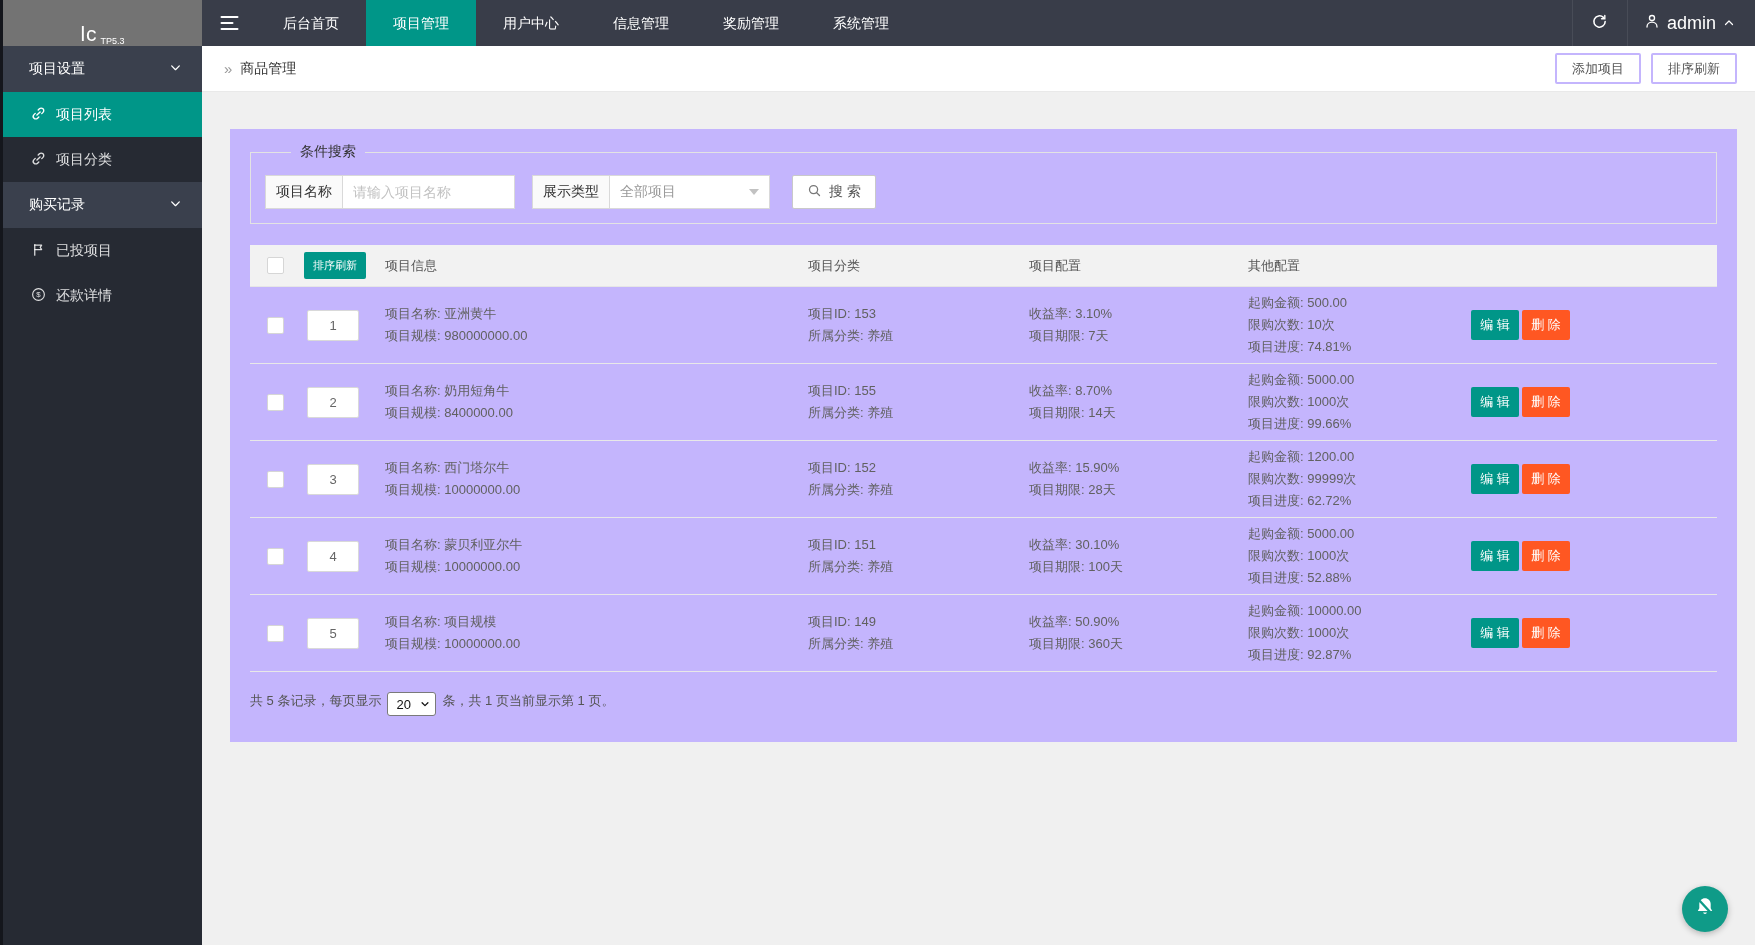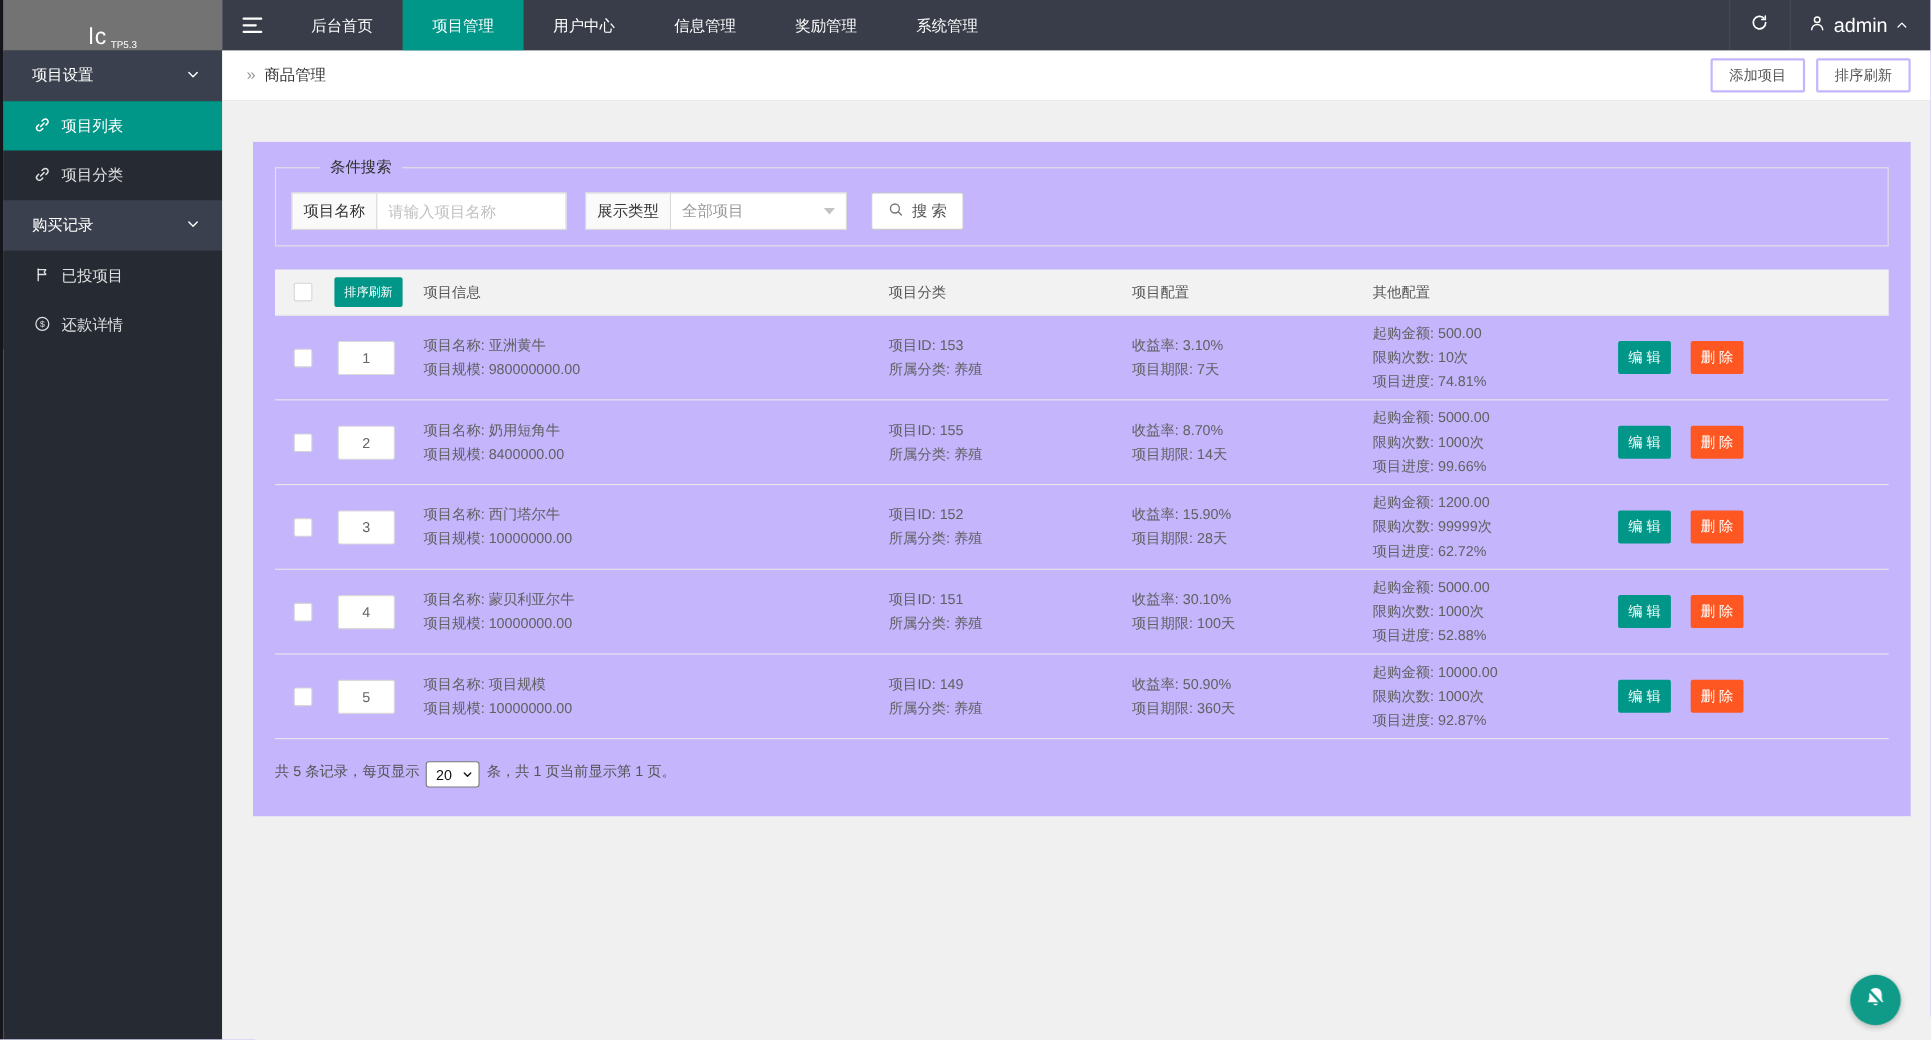--- a/index.html
+++ b/index.html
@@ -57,21 +57,21 @@
   .table { margin-top:21px; }
   .thead, .trow { display:flex; align-items:center; }
   .thead { height:42px; background:#f2f2f2; border-bottom:1px solid #e6e6e6; font-size:13px; color:#555; }
   .trow { height:77px; border-bottom:1px solid #e8e8e8; font-size:13px; color:#616161; }
   .c-check { width:50px; flex:0 0 50px; display:flex; align-items:center; justify-content:center; }
   .c-sort { width:85px; flex:0 0 85px; display:flex; align-items:center; }
   .c-info { flex:1; min-width:0; }
   .c-cat { width:221px; flex:0 0 221px; }
   .c-config { width:219px; flex:0 0 219px; }
   .c-other { width:223px; flex:0 0 223px; }
-  .c-actions { width:246px; flex:0 0 246px; display:flex; align-items:center; gap:18px; }
+  .c-actions { width:246px; flex:0 0 246px; display:flex; align-items:center; gap:3px; }
   .cell-line { line-height:22px; white-space:nowrap; }
   .checkbox { appearance:none; -webkit-appearance:none; width:17px; height:17px; border:1px solid #d6d6d6; border-radius:2px; background:#fff; cursor:pointer; margin:0; }
   .sort-refresh { height:27px; padding:0 9px; background:#009688; color:#fff; border:none; border-radius:2px; font-size:11px; cursor:pointer; margin-left:4px; font-family:inherit; }
   .sort-input { width:52px; height:31px; border:1px solid #d9d9d9; border-radius:2px; text-align:center; font-size:13px; color:#666; margin-left:7px; outline:none; font-family:inherit; background:#fff; }
   .btn-edit, .btn-del { height:30px; width:48px; border:none; border-radius:2px; color:#fff; font-size:13px; cursor:pointer; font-family:inherit; white-space:nowrap; }
   .btn-edit { background:#009688; }
   .btn-del { background:#FF5722; }
 
   .pagination { margin-top:20px; display:flex; align-items:flex-start; font-size:13px; color:#555; }
   .page-select { margin:0 6px; height:24px; min-width:49px; border:1px solid #7a7a7a; border-radius:3px; background:#fff; display:inline-flex; align-items:center; justify-content:space-between; gap:8px; padding:0 5px 0 8px; font-size:13px; color:#111; cursor:pointer; }

